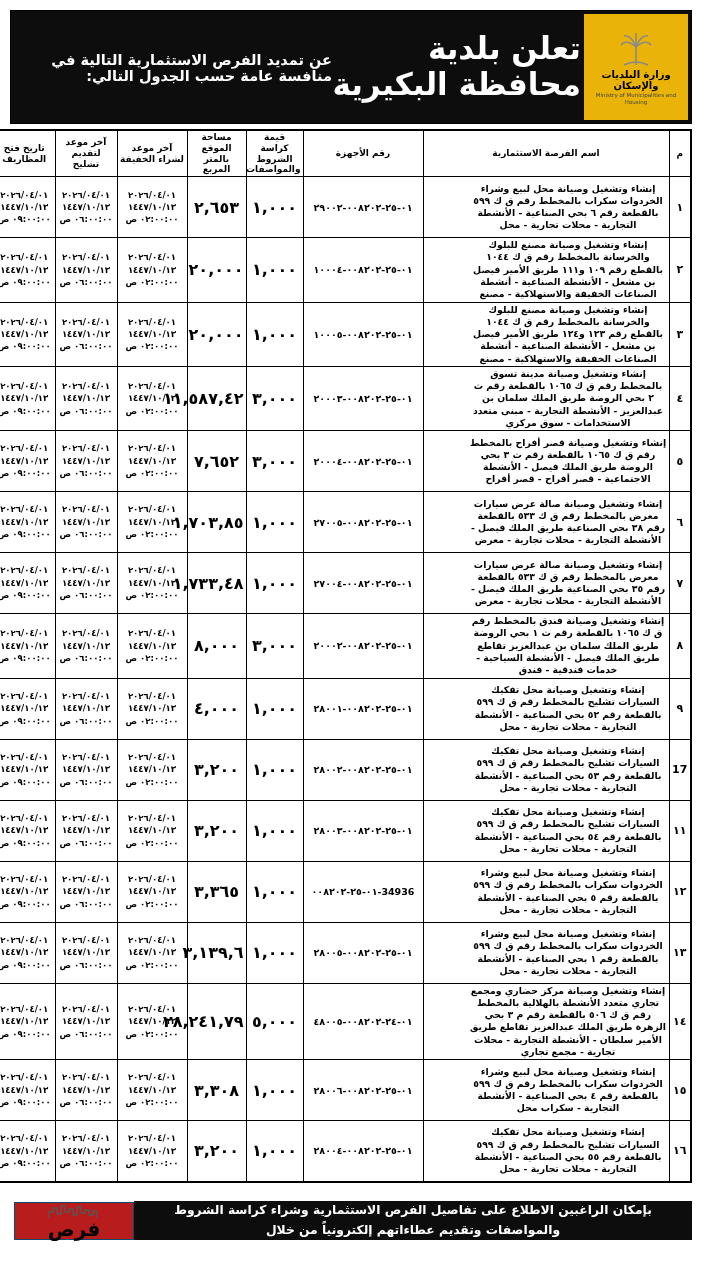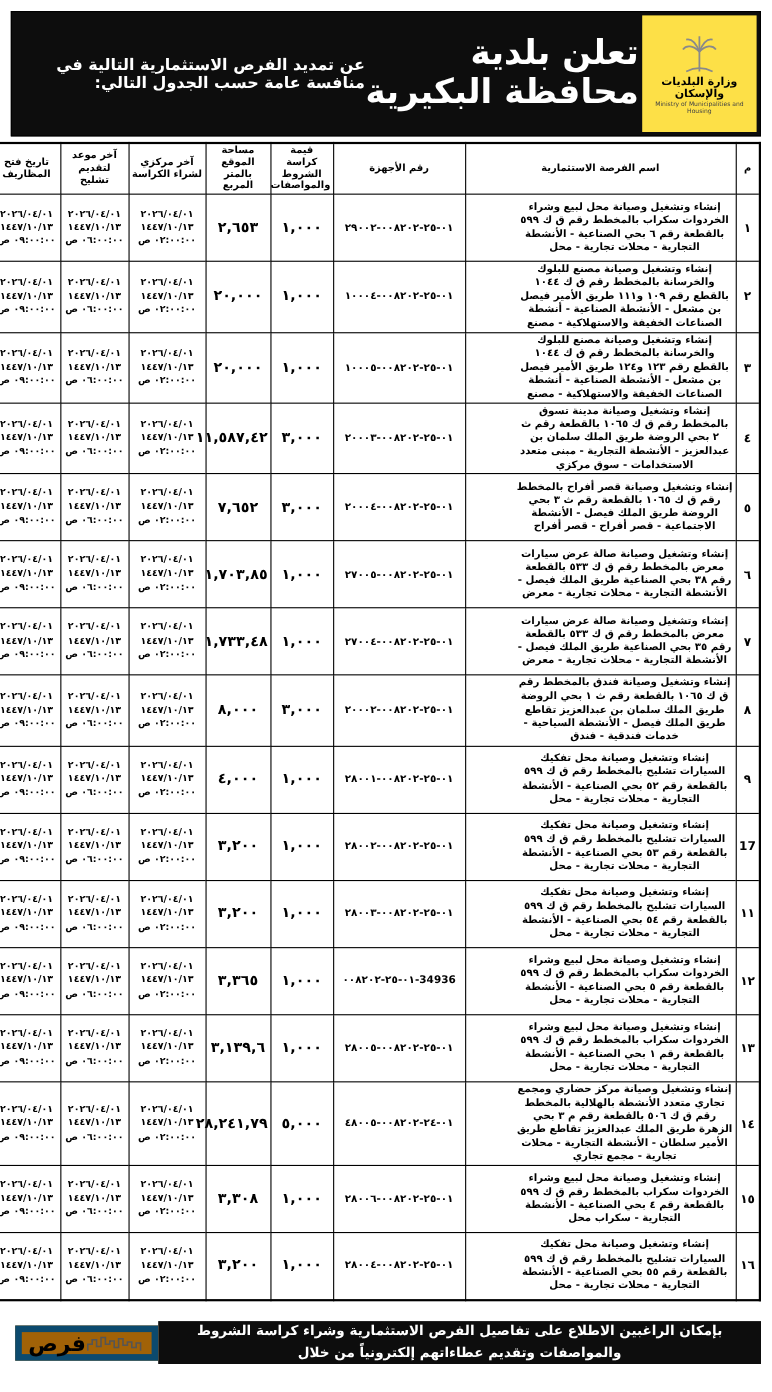--- a/index.html
+++ b/index.html
@@ -8,52 +8,52 @@
     font-family:"DejaVu Sans",sans-serif;
     color:#000;
   }
   .page{width:682px;height:1245px;padding:10px;}
   
   .masthead{
     height:112px;background:#0d0d0d;display:flex;align-items:stretch;
     border:1px solid #000;
   }
   .logo-box{
-    width:100px;background:#fde047;margin:3px;flex:0 0 auto;
+    width:100px;background:#eab308;margin:3px;flex:0 0 auto;
     display:flex;flex-direction:column;align-items:center;justify-content:center;
     text-align:center;padding:2px;
   }
   .logo-box .ar{font-size:10px;font-weight:bold;line-height:1.1;}
   .logo-box .en{font-size:5.5px;color:#444;line-height:1.1;margin-top:1px;}
   .band{flex:1 1 auto;display:flex;flex-direction:row;align-items:center;justify-content:center;color:#fff;}
   .band .title{font-size:31px;font-weight:bold;line-height:1.15;}
   .band .subtitle{font-size:14.5px;font-weight:bold;margin-top:2px;}
   
   .tbl-wrap{margin-top:5px;}
   table{border-collapse:collapse;width:100%;table-layout:fixed;border:2px solid #000;}
   th,td{border:1px solid #000;padding:1px 2px;text-align:center;vertical-align:middle;font-weight:bold;}
   thead tr{height:40px;}
   thead th{font-size:9px;line-height:1.2;}
   tbody tr{height:61px;}
   td.cell-index{font-size:11px;}
   td.cell-name{font-size:9.3px;line-height:1.32;padding-left:46px;}
   td.cell-num{font-size:9.5px;}
-  td.cell-money{font-size:13px;}
+  td.cell-money{font-size:16px;}
   td.datecell{font-size:8.6px;line-height:1.45;}
   .ltrnum{direction:ltr;unicode-bidi:embed;display:inline-block;}
   
   .foot{margin-top:5px;height:66px;display:flex;align-items:center;}
   .foot-band{
     flex:1 1 auto;background:#0d0d0d;color:#fff;
     display:flex;flex-direction:column;align-items:center;justify-content:center;
     font-size:12.3px;font-weight:bold;line-height:1.6;text-align:center;padding:0 8px;
   }
   .furas-box{
-    width:118px;flex:0 0 auto;background:#a16207;border:6px solid #0c4a6e;margin-left:4px;
-    display:flex;flex-direction:row;align-items:center;justify-content:center;text-align:center;
+    width:118px;flex:0 0 auto;background:#b91c1c;border:1px solid #0c4a6e;margin-left:4px;
+    display:flex;flex-direction:column;align-items:center;justify-content:center;text-align:center;
   }
   .furas-word{font-size:20px;font-weight:bold;line-height:1;}
   svg{display:block;}
 </style>
 </head>
 <body>
 
 <div class="page">
 
   <header class="masthead">
@@ -94,21 +94,21 @@
           <col style="width:62px">
           <col style="width:62px">
       </colgroup>
       <thead>
         <tr>
             <th>م</th>
             <th>اسم الفرصة الاستثمارية</th>
             <th>رقم الأجهزة</th>
             <th>قيمة كراسة الشروط والمواصفات</th>
             <th>مساحة الموقع بالمتر المربع</th>
-            <th>آخر مركزي لشراء الكراسة</th>
+            <th>آخر موعد لشراء الخفيفة</th>
             <th>آخر موعد لتقديم تشليح</th>
             <th>تاريخ فتح المظاريف</th>
           </tr>
       </thead>
       <tbody>
           <tr>
             <td class="cell-index">١</td>
             <td class="cell-name">إنشاء وتشغيل وصيانة محل لبيع وشراء الخردوات سكراب بالمخطط رقم ق ك ٥٩٩ بالقطعة رقم ٦ بحي الصناعية - الأنشطة التجارية - محلات تجارية - محل</td>
             <td class="cell-num"><span class="ltrnum">٠١-٢٥-٠٠٨٢٠٢-٢٩٠٠٢</span></td>
             <td class="cell-money">١,٠٠٠</td>

